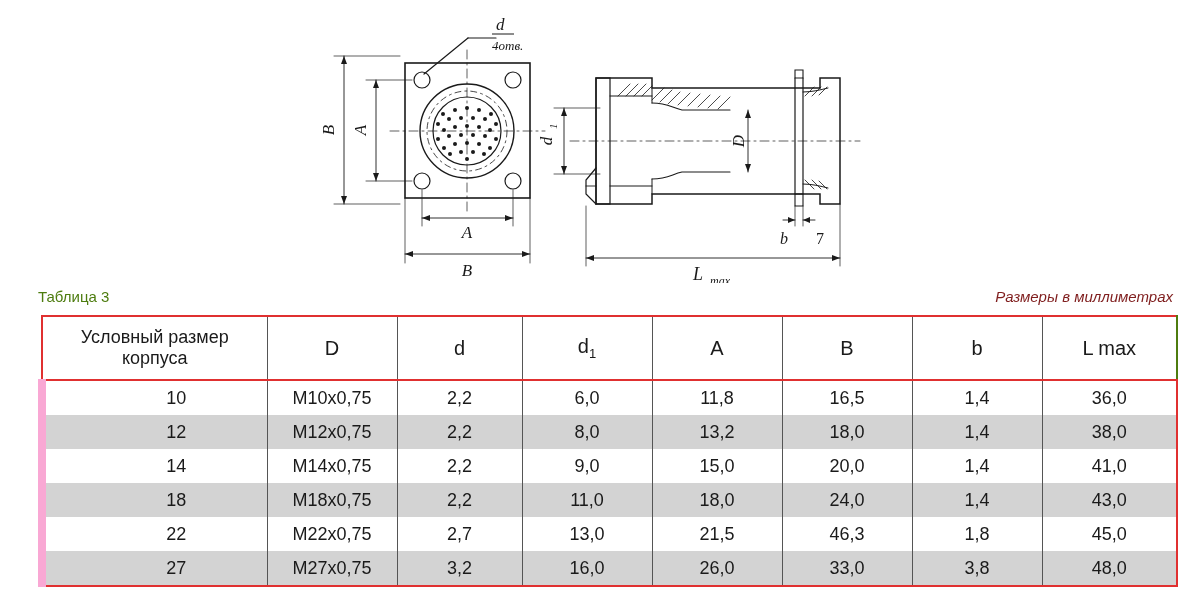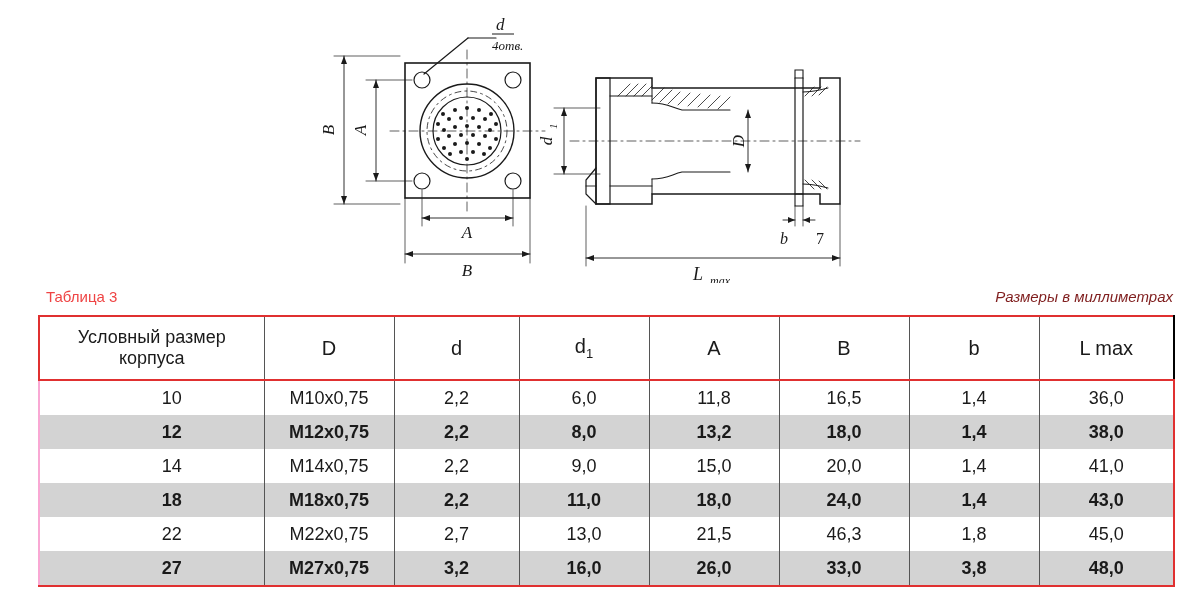--- a/index.html
+++ b/index.html
@@ -33,24 +33,24 @@
   
   #table-caption-row {
     position: absolute;
     left: 38px;
     top: 288px;
     width: 1135px;
     height: 24px;
   }
   #table-number {
     position: absolute;
-    left: 8px;
+    left: 0;
     top: 0;
     font-size: 15px;
-    color: #ef4444;
+    color: #4d7c0f;
     text-align: right;
   }
   #table-units {
     position: absolute;
     right: 0;
     top: 0;
     font-size: 15px;
     font-style: italic;
     color: #7f1d1d;
   }
@@ -89,29 +89,29 @@
     line-height: 1.15;
     vertical-align: middle;
     border-top: 2px solid #e03030;
     border-bottom: 2px solid #e03030;
   }
   #spec-table thead th:first-child {
     border-left: 2px solid #e03030;
     font-size: 18px;
   }
   #spec-table thead th:last-child {
-    border-right: 2px solid #000000;
+    border-right: 2px solid #4d7c0f;
   }
   #spec-table tbody td {
     height: 34px;
     vertical-align: middle;
   }
-  #spec-table tbody tr td:first-child { border-left: 2px solid #f9a8d4; padding-left: 40px; }
+  #spec-table tbody tr td:first-child { border-left: 8px solid #f9a8d4; padding-left: 40px; }
   #spec-table tbody tr td:last-child { border-right: 2px solid #e03030; }
-  #spec-table tbody tr.alt td { background: #d3d3d3; font-weight: bold; }
+  #spec-table tbody tr.alt td { background: #d3d3d3; }
   #spec-table tbody tr:last-child td { border-bottom: 2px solid #e03030; }
 
   .hdr-sub { font-size: 13px; vertical-align: sub; }
   .hdr-two-line { display: block; }
 </style>
 </head>
 <body>
 
 <div id="drawing-area">
   <svg id="drawing-svg" width="600" height="275" viewBox="0 0 600 275">

